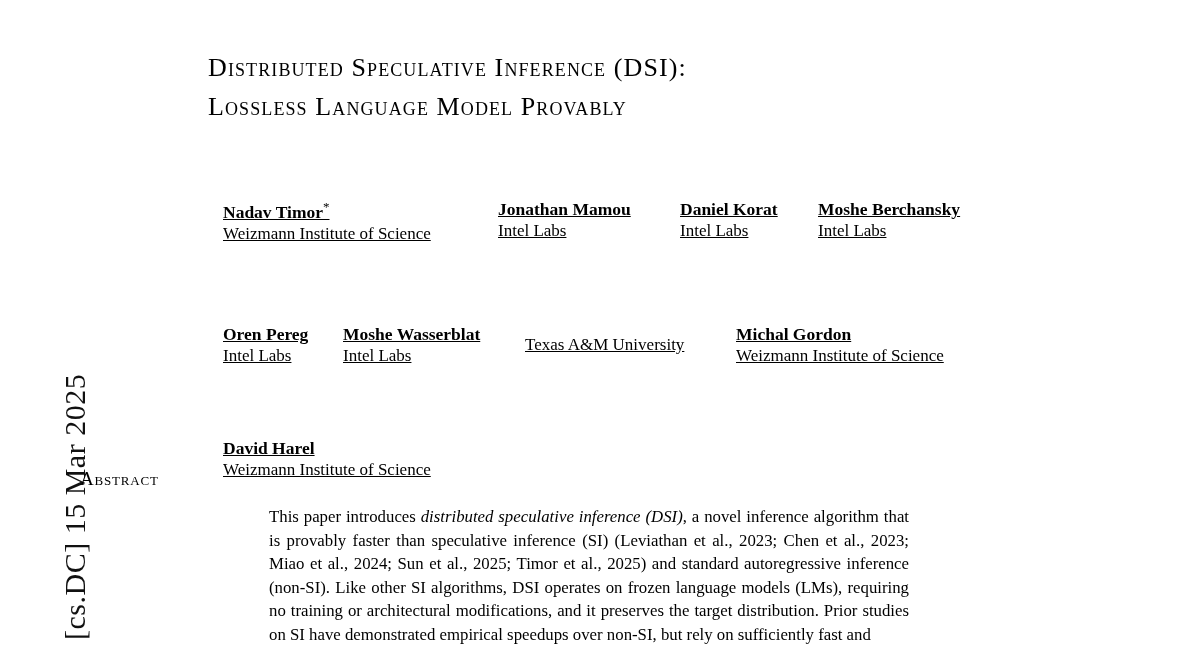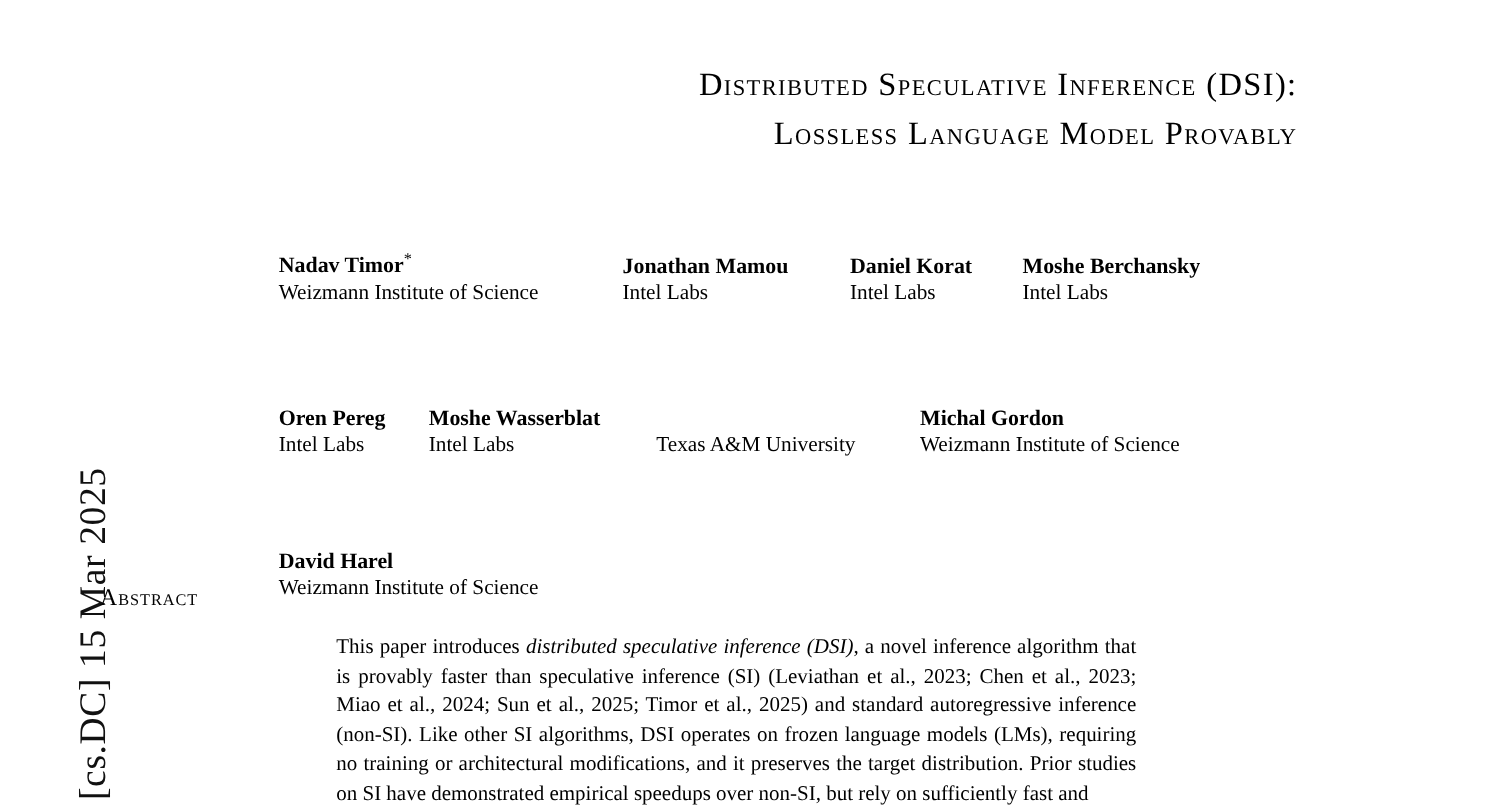--- a/index.html
+++ b/index.html
@@ -48,36 +48,37 @@
 
   .title {
     position: absolute;
     left: 128px;
     top: 48px;
     width: 830px;
     font-size: 26px;
     line-height: 39px;
     font-variant: small-caps;
     letter-spacing: 1.1px;
-    text-align: right;
+    text-align: left;
     color: #000;
   }
   .title-line { display: block; white-space: nowrap; }
 
   
   .authors {
     position: absolute;
     left: 143px;
     top: 196px;
     width: 900px;
   }
   .author-row {
     display: flex;
-    align-items: flex-end;
+    align-items: center;
     margin-bottom: 22px;
+    text-decoration: underline;
   }
   .author-block {
     display: block;
   }
   .author-name {
     font-size: 17.5px;
     font-weight: bold;
     line-height: 22px;
     white-space: nowrap;
   }

